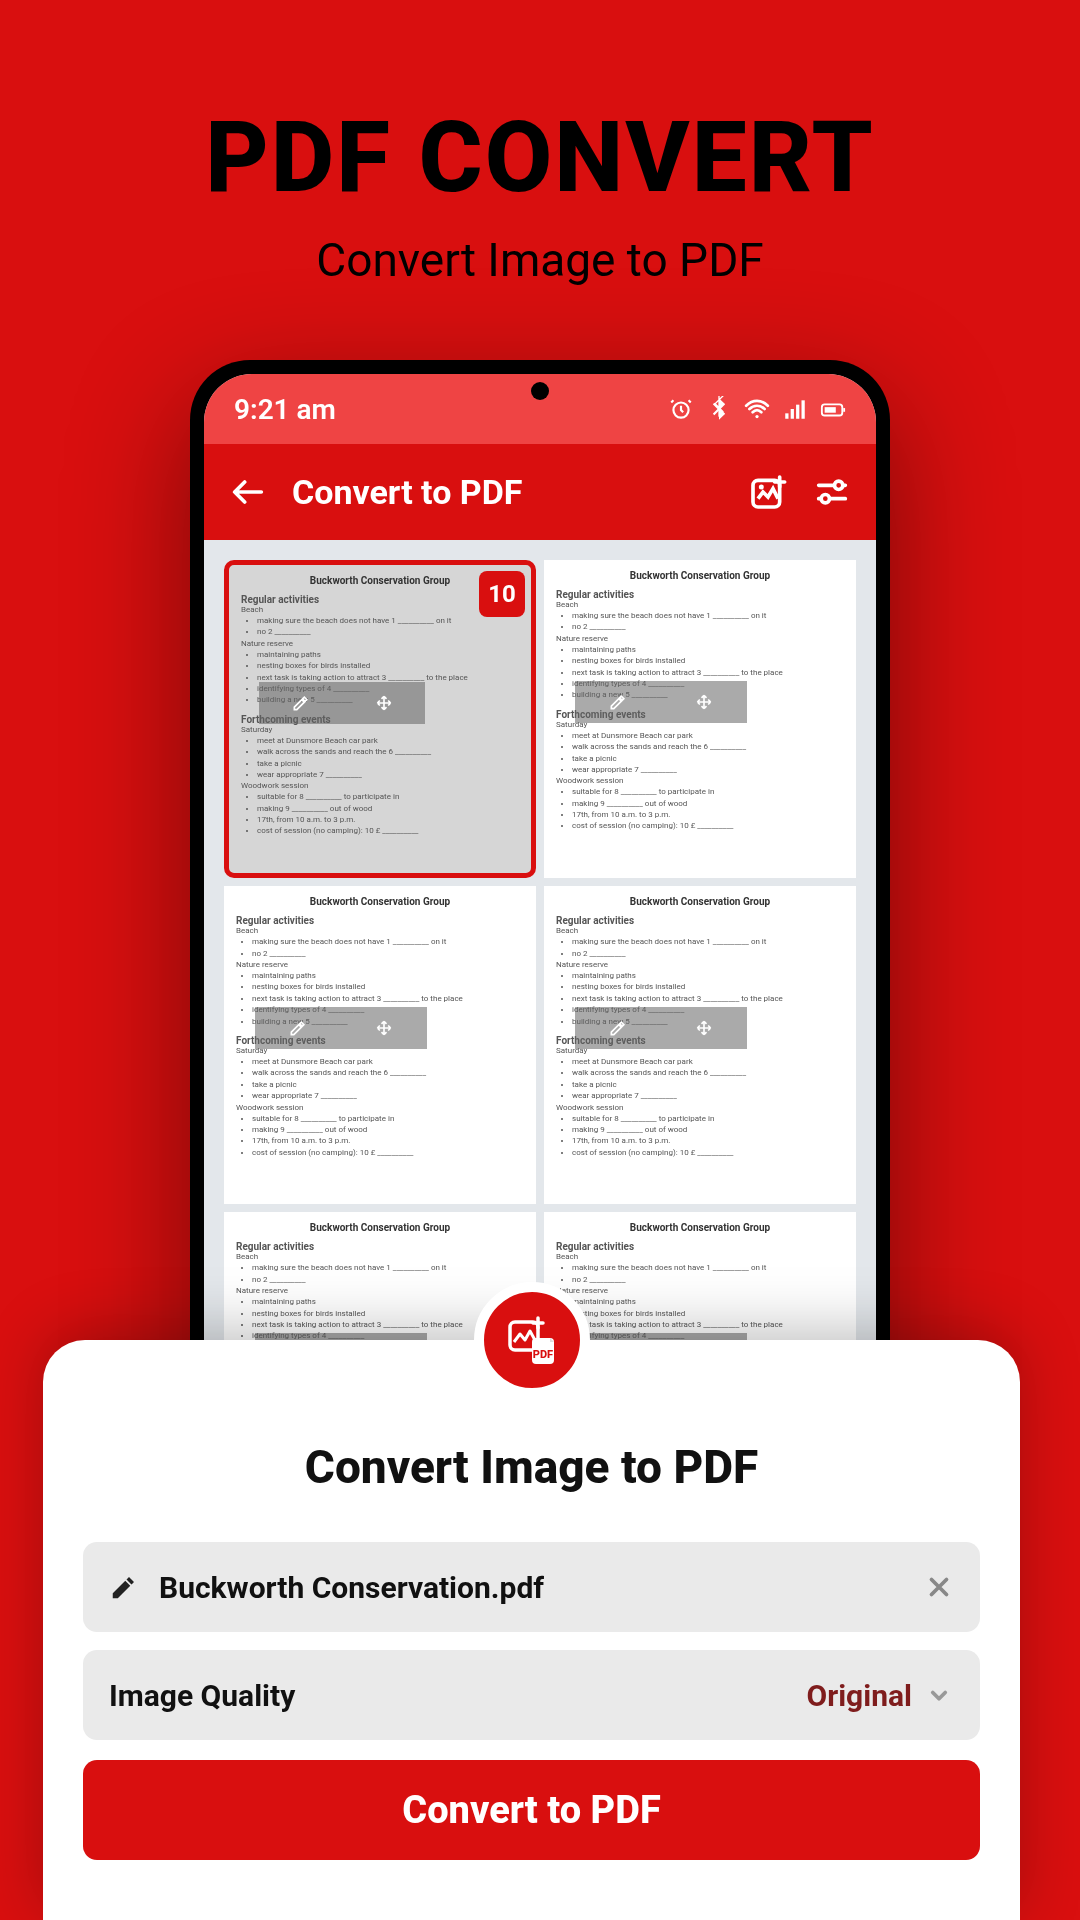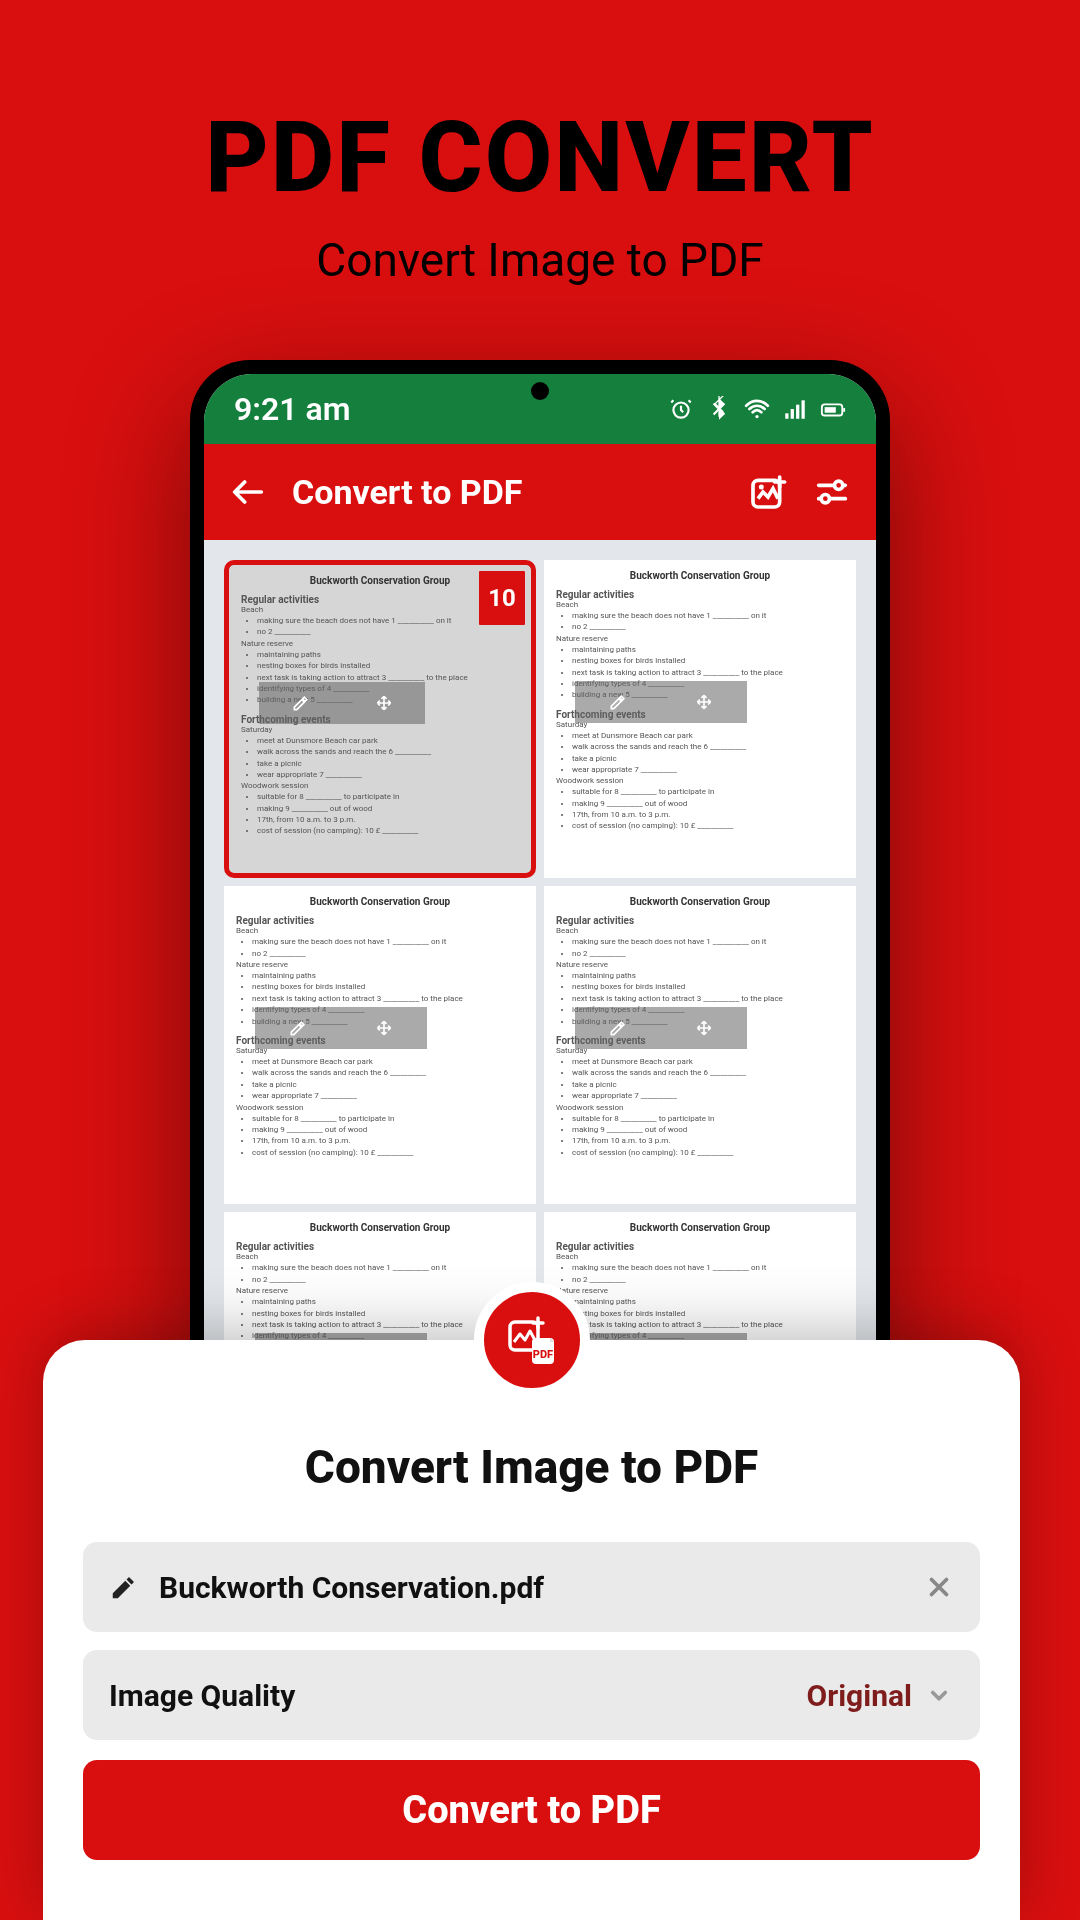--- a/index.html
+++ b/index.html
@@ -54,28 +54,28 @@
   left: 50%;
   transform: translateX(-50%);
   width: 18px;
   height: 18px;
   background: #000;
   border-radius: 50%;
   z-index: 5;
 }
 
 .statusbar {
-  background: #15803d;
+  background: #ef4444;
   color: #fff;
   height: 70px;
   display: flex;
   align-items: center;
   justify-content: space-between;
   padding: 0 30px;
-  font-size: 32px;
+  font-size: 28px;
   font-weight: 600;
 }
 .status-icons { display: flex; gap: 12px; align-items: center; }
 .status-icons svg { width: 26px; height: 26px; fill: #fff; }
 
 .appbar {
   background: #D90F0F;
   color: #fff;
   height: 96px;
   display: flex;
@@ -126,24 +126,24 @@
   display: flex;
   align-items: center;
   justify-content: space-around;
 }
 .overlay svg { width: 20px; height: 20px; stroke: #fff; fill: none; stroke-width: 2; }
 .badge {
   position: absolute;
   top: 6px;
   right: 6px;
   width: 46px;
-  height: 54px;
+  height: 46px;
   background: #D90F0F;
   color: #fff;
-  border-radius: 1px;
+  border-radius: 8px;
   display: flex;
   align-items: center;
   justify-content: center;
   font-size: 24px;
   font-weight: 700;
 }
 
 .sheet {
   position: absolute;
   left: 43px;

